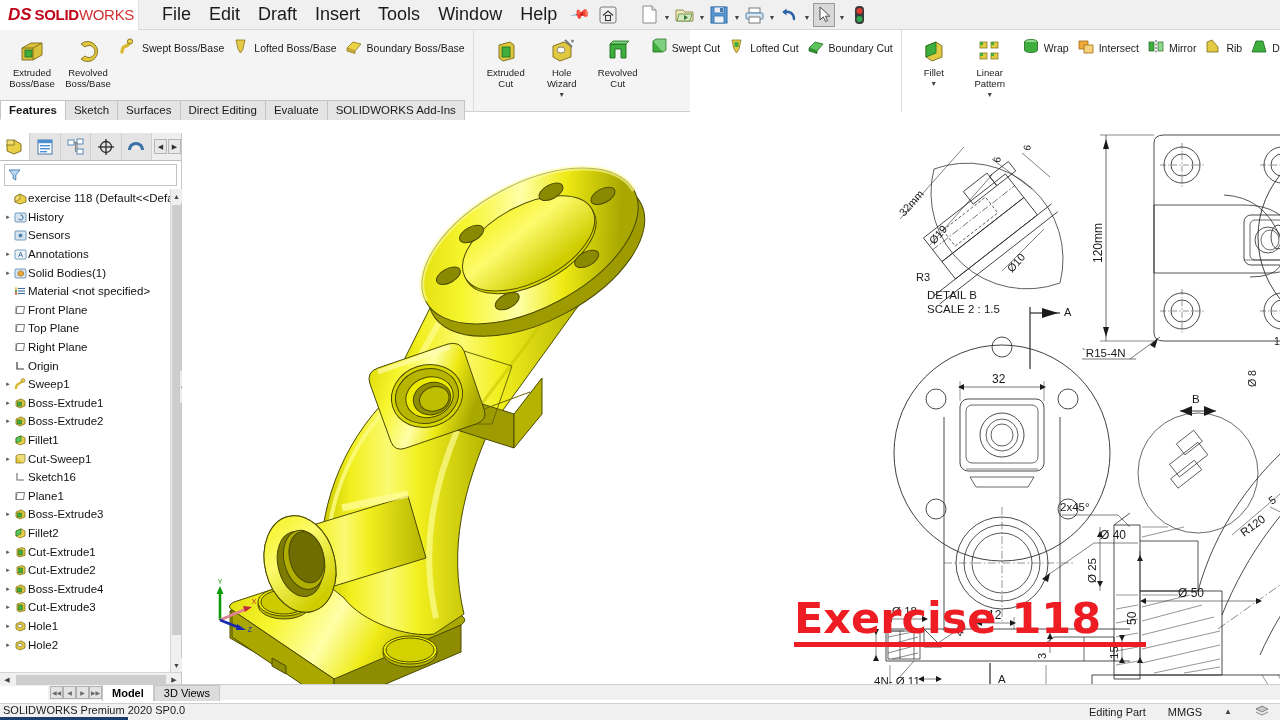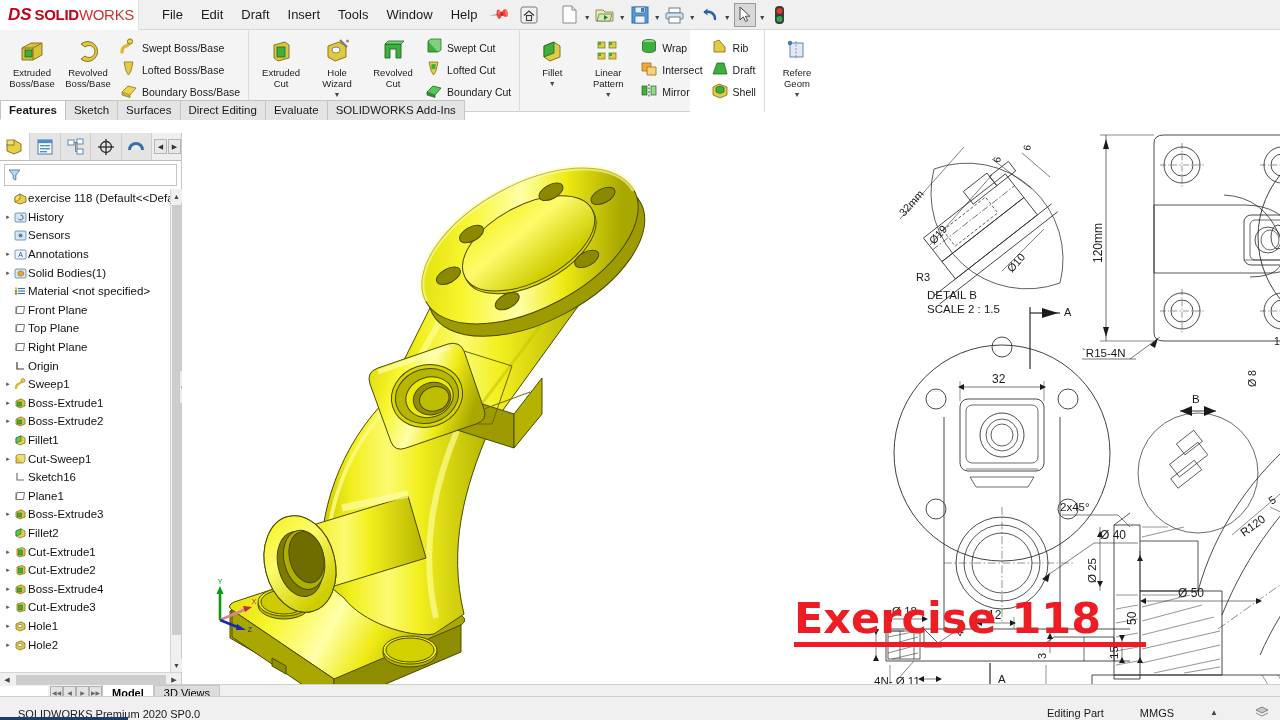--- a/index.html
+++ b/index.html
@@ -20,41 +20,41 @@
   .sw-logo {
     width:135px; height:30px; background:#ffffff;
     display:flex; align-items:center; justify-content:center;
     border-right:1px solid #e2e2e2;
   }
   .sw-logo-txt { font-size:15px; font-weight:bold; color:#c00418; letter-spacing:-0.3px;
     font-family:"Liberation Sans", sans-serif; }
   .sw-logo-txt .thin { font-weight:normal; color:#d03030; }
   .sw-logo-mark { font-size:17px; font-weight:bold; color:#c00418; font-style:italic; margin-right:3px;}
   .menu-items { display:flex; align-items:center; margin-left:14px; }
-  .menu-item { font-size:13px; color:#1a1a1a; padding:4px 9px; cursor:default;text-align:center; }
+  .menu-item { font-size:18px; color:#1a1a1a; padding:4px 9px; cursor:default;text-align:center; }
   .pin-icon { margin-left:6px; color:#2a6fb0; font-size:13px; transform:rotate(35deg); display:inline-block;}
   .qat { display:flex; align-items:center; margin-left:16px; gap:1px; }
   .qat-btn { width:22px; height:24px; display:flex; align-items:center; justify-content:center;
              border:1px solid transparent; }
   .qat-drop { font-size:7px; color:#444; width:11px; height:24px; display:flex; align-items:flex-end;
               justify-content:center; padding-bottom:6px; }
   .qat-sel { background:#d8d8d8; border:1px solid #9a9a9a; }
   .home-btn { width:28px; height:28px; display:flex; align-items:center; justify-content:center; margin-left:6px;}
 
   
   .ribbon {
     position:absolute; left:0; top:30px; width:690px; height:82px;
     background:#f4f4f4; border-bottom:1px solid #cfcfcf;
     display:flex; align-items:stretch;
   }
   .rgroup { display:flex; align-items:flex-start; padding:3px 4px 0 4px; border-right:1px solid #dcdcdc; height:82px; }
   .rbig { width:56px; display:flex; flex-direction:column; align-items:center; padding-top:4px; cursor:default;}
   .rbig .ico { height:28px; display:flex; align-items:center; justify-content:center; }
   .rbig .lbl { font-size:9.5px; line-height:11px; text-align:center; color:#1a1a1a; margin-top:2px;}
-  .rcol { display:flex; flex-direction:column; justify-content:flex-start; padding-top:4px;}
+  .rcol { display:flex; flex-direction:row; justify-content:flex-start; padding-top:4px;}
   .rsmall { display:flex; align-items:center; gap:4px; padding:1px 4px; cursor:default; height:22px;}
   .rsmall .lbl { font-size:10.5px; color:#1a1a1a; white-space:nowrap;}
   .rdrop { font-size:7px; text-align:center; color:#444; margin-top:2px;}
 
   
   .cmdtabs { position:absolute; left:0; top:100px; height:20px; display:flex; align-items:stretch; }
   .ctab { font-size:11.5px; padding:3px 8px 2px 8px; background:#e4e4e4;
           border:1px solid #c5c5c5; border-bottom:none; color:#1a1a1a; margin-right:-1px; cursor:default;}
   .ctab.active { background:#ffffff; font-weight:bold; border-bottom:1px solid #fff; }
 
@@ -98,24 +98,24 @@
 
   
   .tabbar { position:absolute; left:0; bottom:20px; width:1280px; height:16px; background:#f0f0f0;
             border-top:1px solid #cfcfcf; display:flex; align-items:center;margin-left:48px; }
   .nav-btns { display:flex; gap:0; margin-left:2px;}
   .nav-b { width:13px; height:13px; border:1px solid #b0b0b0; background:#e3e3e3; font-size:6px;
            display:flex; align-items:center; justify-content:center; color:#6a6a6a;}
   .sheet-tab { font-size:11px; padding:0 9px; height:16px; display:flex; align-items:center; cursor:default;}
   .sheet-tab.active { font-weight:bold; background:#fff; border-left:1px solid #c6c6c6; border-right:1px solid #c6c6c6;}
   .sheet-tab.inact { background:#dcdcdc; border:1px solid #c6c6c6; border-bottom:none; }
-  .statusbar { position:absolute; left:0; bottom:0; width:1280px; height:24px; background:#f0f0f0;
-               border-top:1px solid #cfcfcf; display:flex; align-items:flex-end; font-size:11px; color:#1a1a1a;padding-left:15px;}
+  .statusbar { position:absolute; left:0; bottom:0; width:1280px; height:17px; background:#f0f0f0;
+               border-top:1px solid #cfcfcf; display:flex; align-items:flex-start; font-size:11px; color:#1a1a1a;}
   .sb-left { margin-left:3px; }
-  .sb-right { margin-left:auto; display:flex; align-items:center; gap:36px; padding-right:10px;}
+  .sb-right { margin-left:auto; display:flex; align-items:center; gap:22px; padding-right:10px;}
   .sb-under { position:absolute; left:0; bottom:0; width:128px; height:3px; background:#1a3f6f; }
   .drawing-area { position:absolute; left:690px; top:0; width:590px; height:600px; }
 </style>
 </head>
 <body>
 
 <div id="app">
 
   <div class="menubar">
     <div class="sw-logo">

